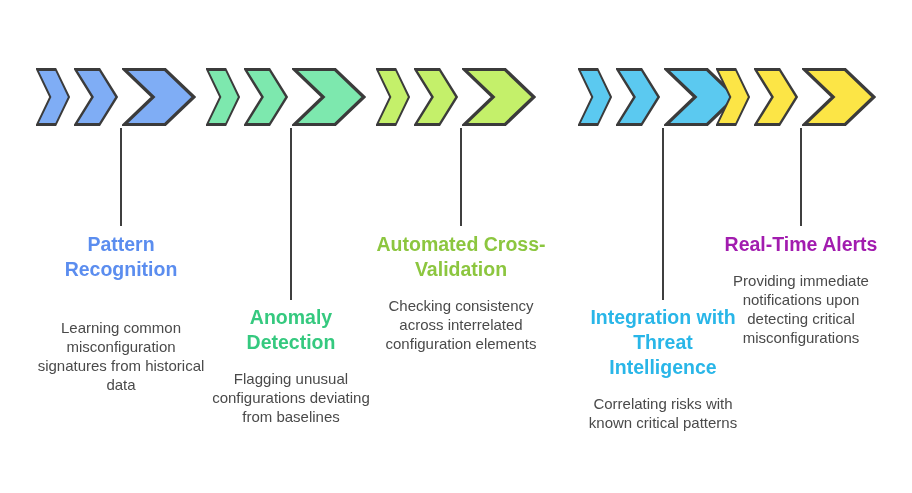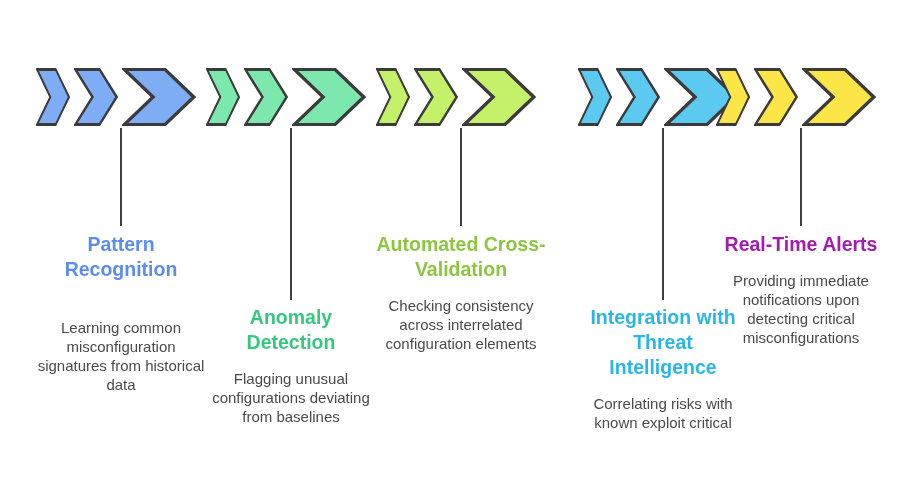--- a/index.html
+++ b/index.html
@@ -168,21 +168,21 @@
         <svg viewBox="0 0 100 100" preserveAspectRatio="none" class="chevron chev-md">
           <polygon points="3,4 58,4 97,50 58,96 3,96 42,50" fill="#5bc9f0" stroke="#3b3b3b"></polygon>
         </svg>
         <svg viewBox="0 0 100 100" preserveAspectRatio="none" class="chevron chev-lg">
           <polygon points="3,4 58,4 97,50 58,96 3,96 42,50" fill="#5bc9f0" stroke="#3b3b3b"></polygon>
         </svg>
       </div>
       <div class="connector" style="background: rgb(63, 63, 63);"></div>
       <div class="text-block">
         <p class="node-title" style="color: rgb(41, 182, 232);">Integration with Threat Intelligence</p>
-        <p class="node-desc" style="color: rgb(74, 74, 74);">Correlating risks with known exploit critical</p>
+        <p class="node-desc" style="color: rgb(74, 74, 74);">Correlating risks with known critical patterns</p>
       </div>
     </div>
     <div class="column col-4 raised">
       <div class="chevron-group">
         <svg viewBox="0 0 100 100" preserveAspectRatio="none" class="chevron chev-sm">
           <polygon points="3,4 58,4 97,50 58,96 3,96 42,50" fill="#fce546" stroke="#3b3b3b"></polygon>
         </svg>
         <svg viewBox="0 0 100 100" preserveAspectRatio="none" class="chevron chev-md">
           <polygon points="3,4 58,4 97,50 58,96 3,96 42,50" fill="#fce546" stroke="#3b3b3b"></polygon>
         </svg>

